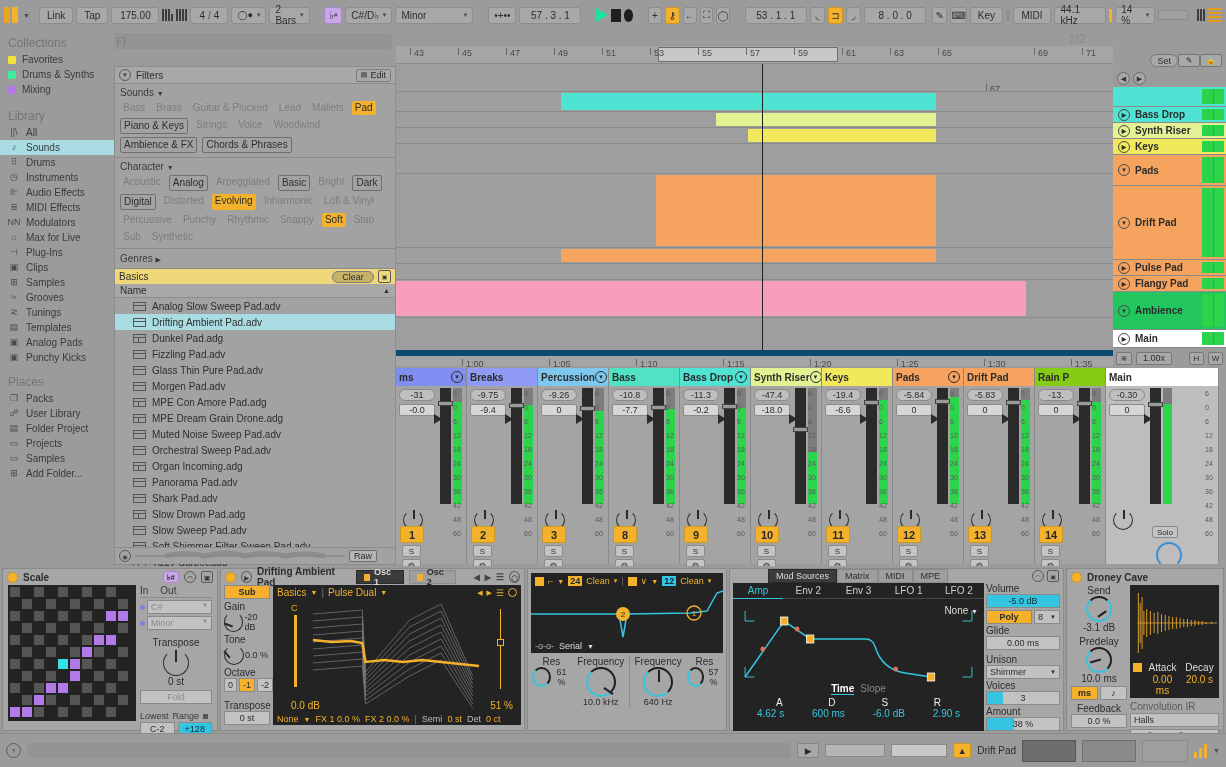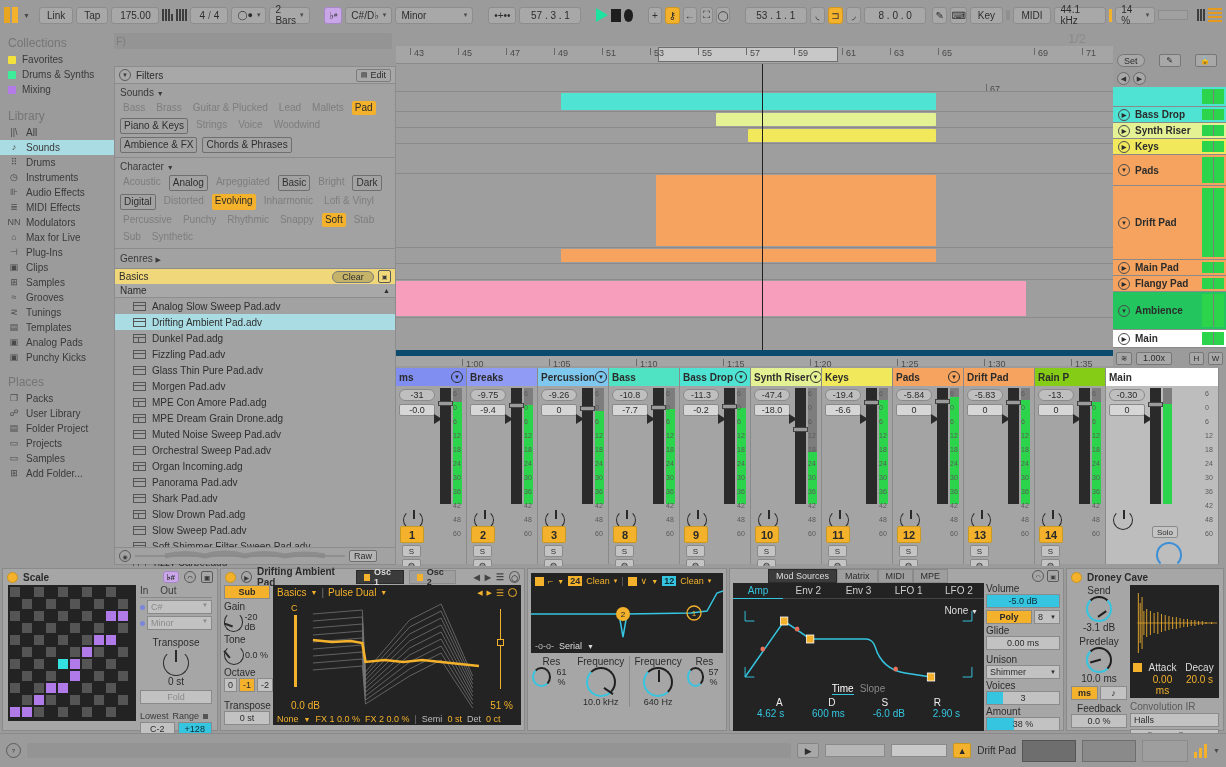--- a/index.html
+++ b/index.html
@@ -92,21 +92,21 @@
   .loopbr { position:absolute; top:1px; height:15px; background:#c8c8c8; border:1px solid #6e6e6e; }
   .lane { position:relative; border-bottom:1px solid #8a8a8a; }
   .clip { position:absolute; top:1px; bottom:1px; border-radius:1px; }
   .playhead { position:absolute; top:0; bottom:0; width:1px; background:#202020; }
   .timebar { position:absolute; left:0; bottom:0; width:100%; height:16px; background:#a5a5a5;
     border-top:6px solid #0c4a6e;text-align:right; }
   .half { position:absolute; right:30px; top:-15px; font-size:13px; color:#8a8a8a; }
 
   
   .scenes { position:absolute; left:1113px; top:46px; width:113px; height:320px; background:#9b9b9b; }
-  .sc-top { height:26px; display:flex; align-items:center; gap:14px; padding:3px 4px 0 4px; }
+  .sc-top { height:26px; display:flex; align-items:center; gap:0; padding:3px 4px 0 4px;justify-content:flex-end; }
   .pill { height:13px; border:1px solid #777; border-radius:7px; background:#a8a8a8; padding:0 6px;
     font-size:9px; display:flex; align-items:center; }
   .sqbtn { width:22px; height:13px; border:1px solid #777; border-radius:2px; background:#a8a8a8;
     display:flex; align-items:center; justify-content:center; font-size:8px; }
   .arrrow { display:flex; gap:3px; padding:0 4px 2px 4px; }
   .rbtn { width:13px;height:13px;border:1px solid #6a6a6a;border-radius:50%;background:#a8a8a8;
     display:flex;align-items:center;justify-content:center;font-size:7px;color:#333;}
   .scn { position:relative; display:flex; align-items:center; gap:5px; padding-left:5px;
     font-size:10px; color:#2c2c2c; font-weight:bold; border-bottom:1px solid #8a8a8a; }
   .pbtn { width:12px;height:12px;border:1px solid #4a4a4a;border-radius:50%;
@@ -634,21 +634,21 @@
         <div class="scn" style="height: 74px; background: rgb(245, 163, 94);">
           <span class="pbtn">▼</span>
           <span>Drift Pad</span>
           <span class="mtr">
             <i></i>
             <i></i>
           </span>
         </div>
         <div class="scn" style="height: 16px; background: rgb(245, 163, 94);">
           <span class="pbtn">▶</span>
-          <span>Main Pad</span>
+          <span>Pulse Pad</span>
           <span class="mtr">
             <i></i>
             <i></i>
           </span>
         </div>
         <div class="scn" style="height: 16px; background: rgb(245, 163, 94);">
           <span class="pbtn">▶</span>
           <span>Flangy Pad</span>
           <span class="mtr">
             <i></i>
@@ -1380,21 +1380,21 @@
             <rect x="51" y="18" width="8" height="8" fill="#f3b12c" stroke="#fff" stroke-width="0.8"></rect>
             <rect x="79" y="36" width="8" height="8" fill="#f3b12c" stroke="#fff" stroke-width="0.8"></rect>
             <rect x="209" y="74" width="8" height="8" fill="#f3b12c" stroke="#fff" stroke-width="0.8"></rect>
             <g fill="#e8705a">
                 <circle cx="32" cy="50" r="2.5"></circle>
                 <circle cx="69" cy="30" r="2.5"></circle>
                 <circle cx="175" cy="70" r="2.5"></circle>
               </g>
           </svg>
           <div style="display:flex;justify-content:center;gap:6px;font-size:10px;margin-top:-4px">
-            <span style="color:#fff;font-weight:normal;border-bottom:1.5px solid #35c5e0">Time</span>
+            <span style="color:#fff;font-weight:bold;border-bottom:1.5px solid #35c5e0">Time</span>
             <span style="color:#888">Slope</span>
           </div>
           <div style="display:flex;justify-content:space-around;padding:2px 20px 0 20px" id="adsr-labels">
               <span style="color: rgb(238, 238, 238); font-size: 10px;">A</span>
               <span style="color: rgb(238, 238, 238); font-size: 10px;">D</span>
               <span style="color: rgb(238, 238, 238); font-size: 10px;">S</span>
               <span style="color: rgb(238, 238, 238); font-size: 10px;">R</span>
             </div>
           <div style="display:flex;justify-content:space-around;padding:0 10px 3px 10px" id="adsr-values">
               <span style="color: rgb(53, 197, 224); font-size: 10px;">4.62 s</span>

